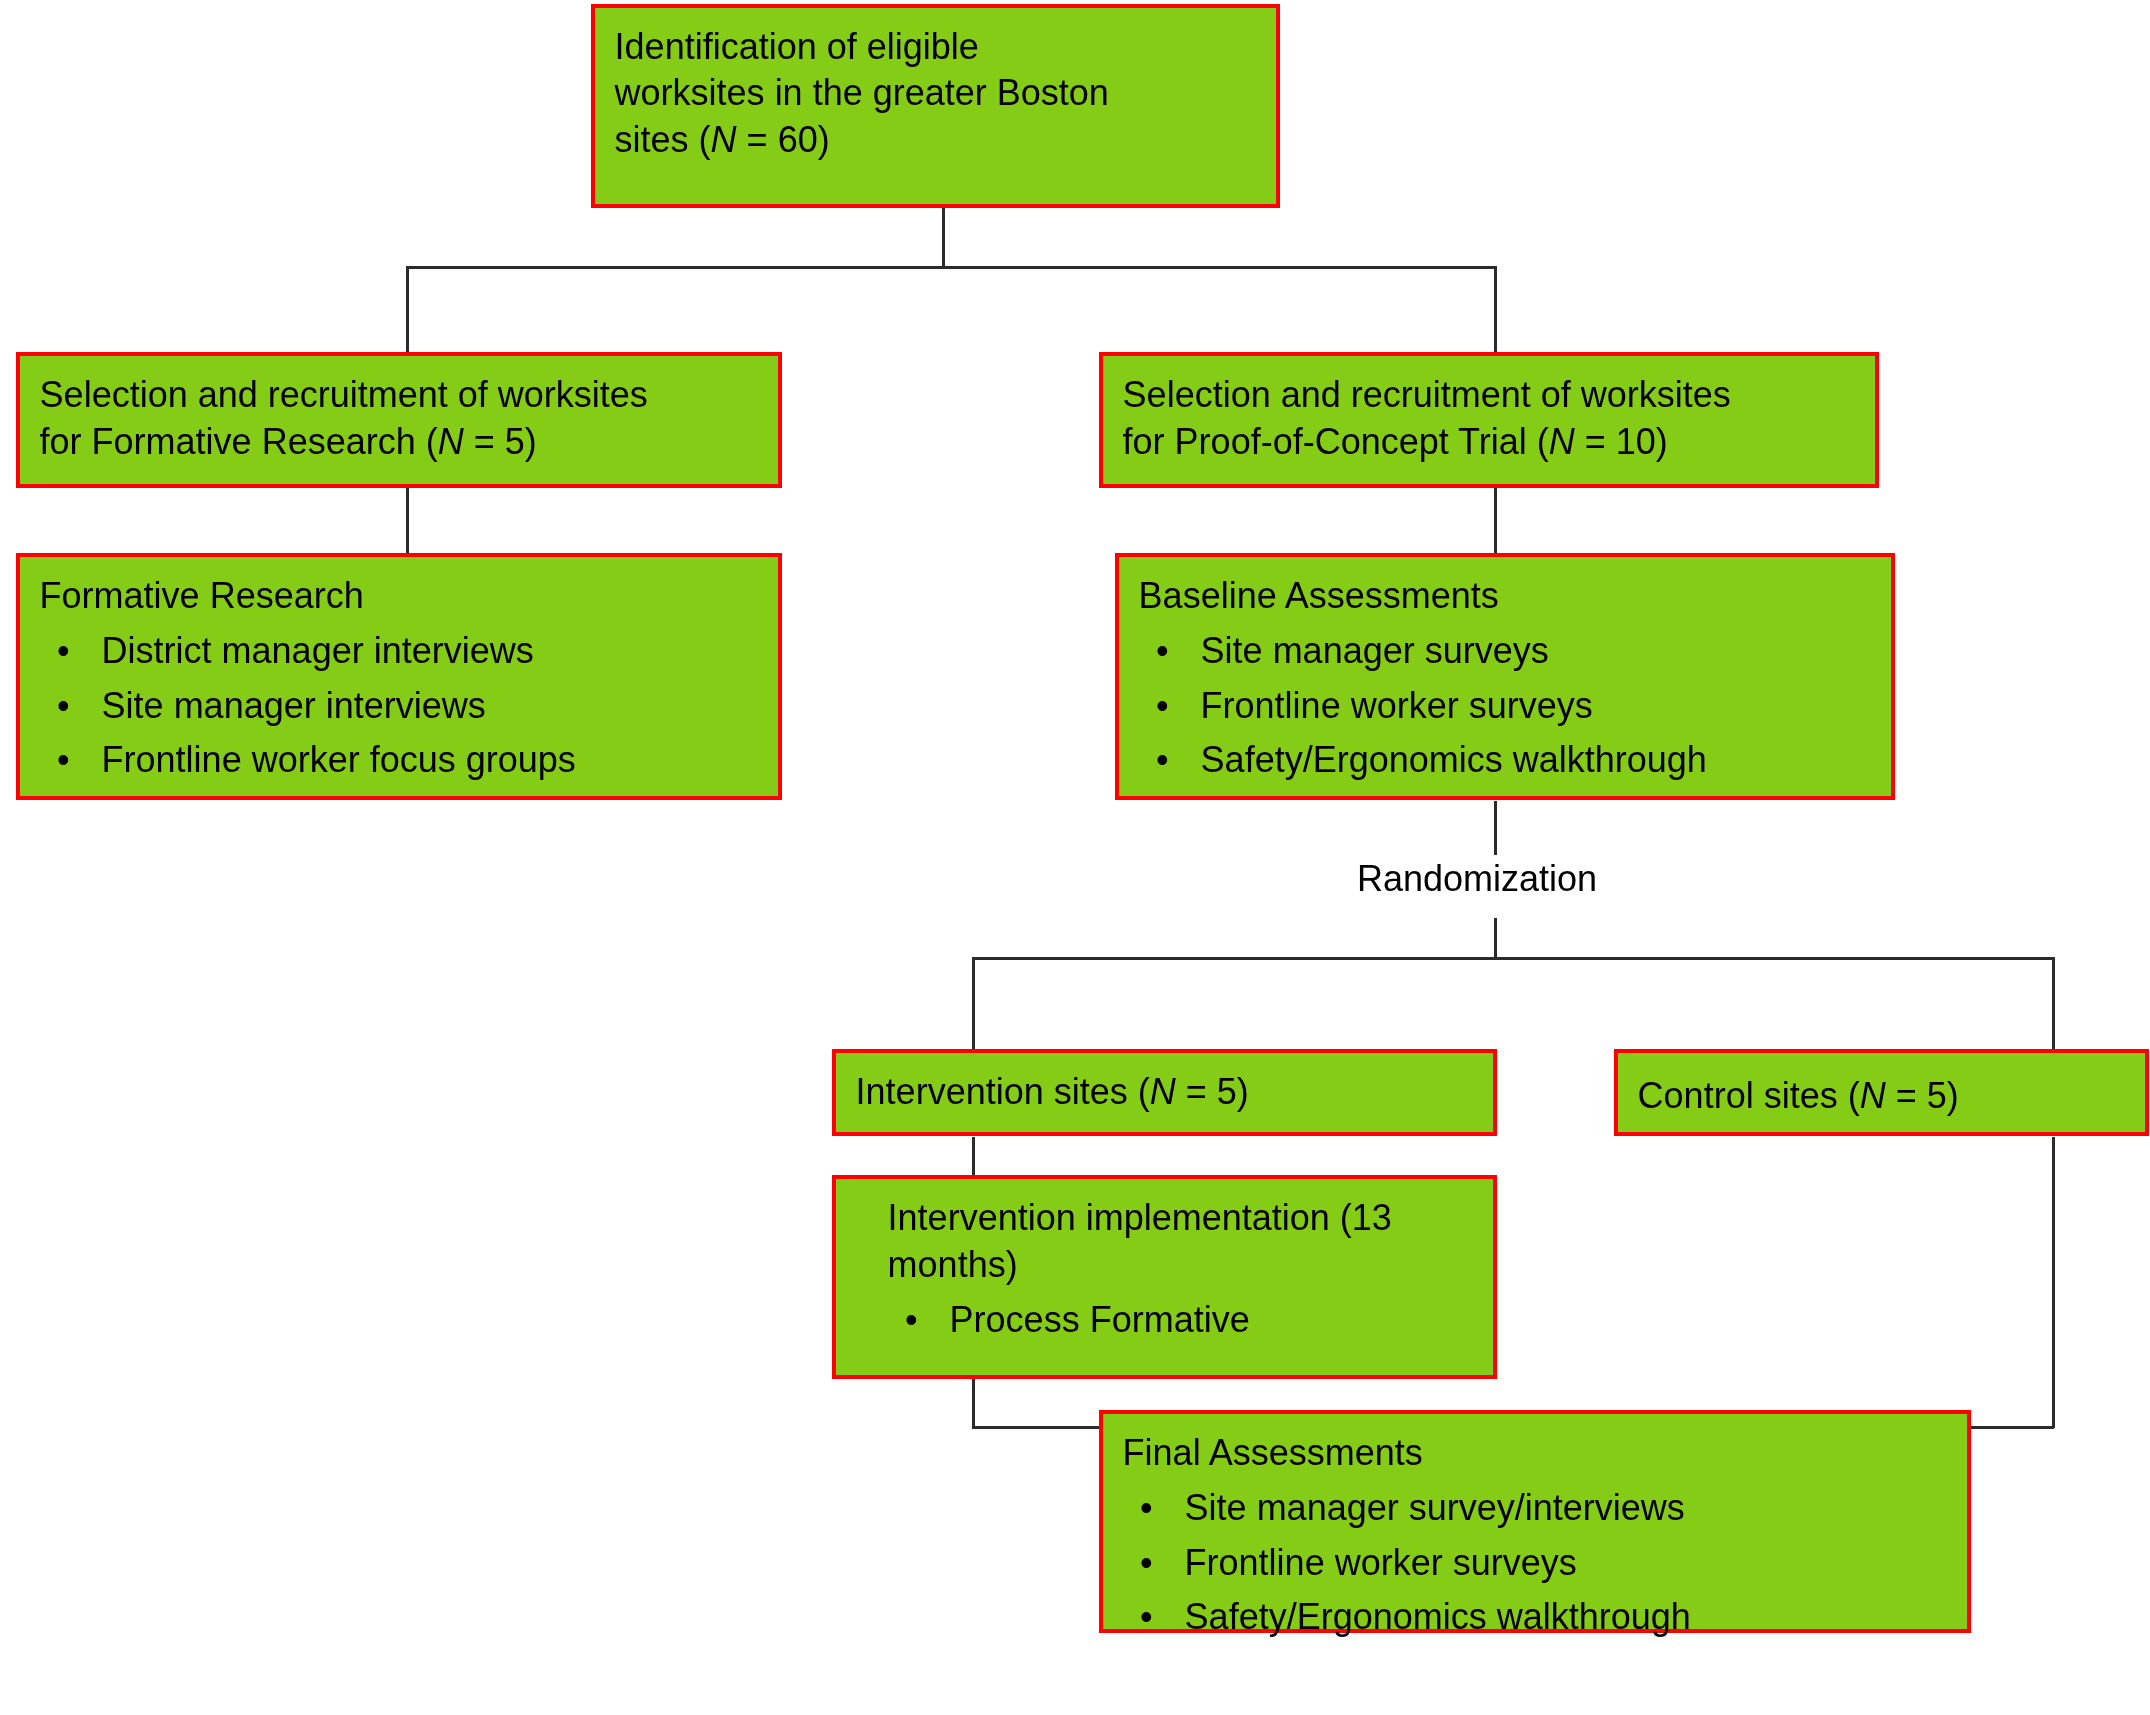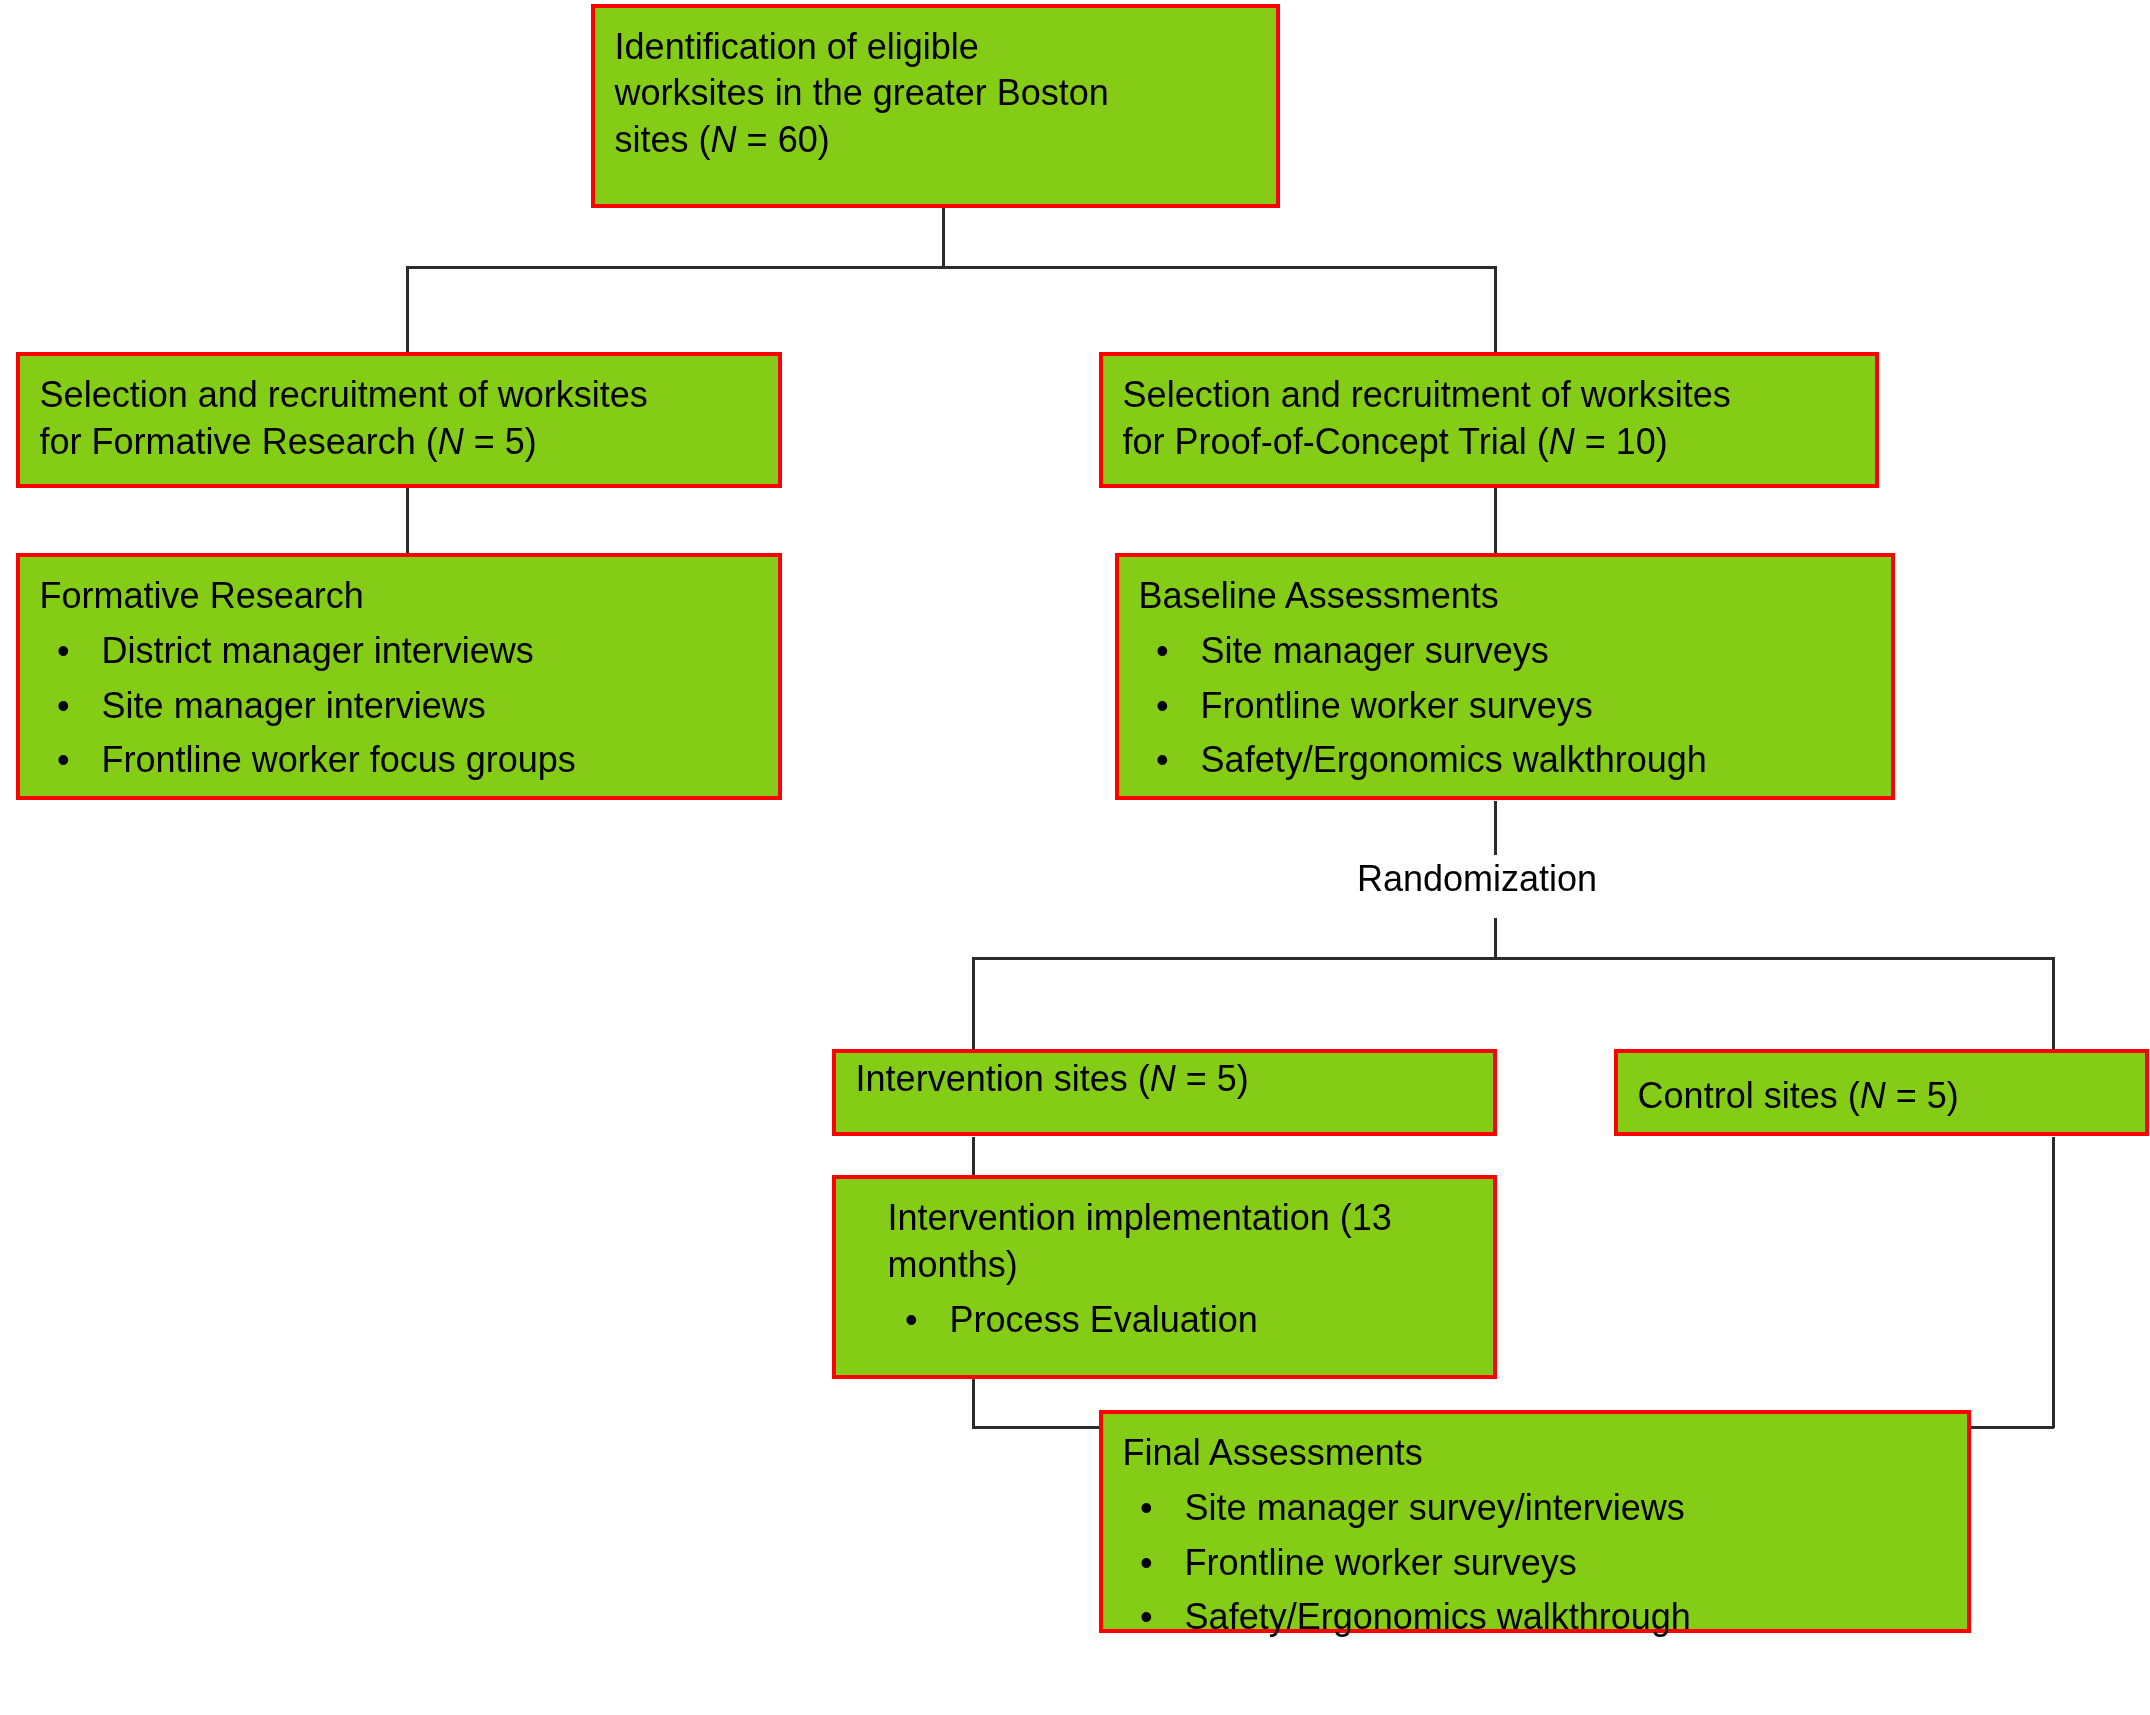--- a/index.html
+++ b/index.html
@@ -143,36 +143,36 @@
         <li><span class="dot">•</span><span>Site manager surveys</span></li>
         <li><span class="dot">•</span><span>Frontline worker surveys</span></li>
         <li><span class="dot">•</span><span>Safety/Ergonomics walkthrough</span></li>
       </ul>
     </div>
   </div>
 
   <div class="float-label" style="left:1357px; top:861px;">Randomization</div>
 
   <div class="node" style="left:832px; top:1049px; width:665px; height:87px;">
-    <div class="node-inner" style="padding-top:3px;border-radius:17px;">
+    <div class="node-inner" style="padding-top:16px;border-radius:17px;">
       <div class="node-title"><span>Intervention sites (</span><span class="ital">N</span><span> = 5)</span></div>
     </div>
   </div>
 
   <div class="node" style="left:1614px; top:1049px; width:535px; height:87px;">
     <div class="node-inner" style="padding-top:19.6px;">
       <div class="node-title"><span>Control sites (</span><span class="ital">N</span><span> = 5)</span></div>
     </div>
   </div>
 
   <div class="node" style="left:832px; top:1175px; width:665px; height:204px;padding-left:32px;">
     <div class="node-inner">
       <div class="node-title"><span>Intervention implementation (13</span><br><span>months)</span></div>
       <ul class="bullets">
-        <li><span class="dot">•</span><span>Process Evaluation</span></li>
+        <li><span class="dot">•</span><span>Process Formative</span></li>
       </ul>
     </div>
   </div>
 
   <div class="node" style="left:1099px; top:1410px; width:872px; height:223px;">
     <div class="node-inner">
       <div class="node-title">Final Assessments</div>
       <ul class="bullets">
         <li><span class="dot">•</span><span>Site manager survey/interviews</span></li>
         <li><span class="dot">•</span><span>Frontline worker surveys</span></li>

